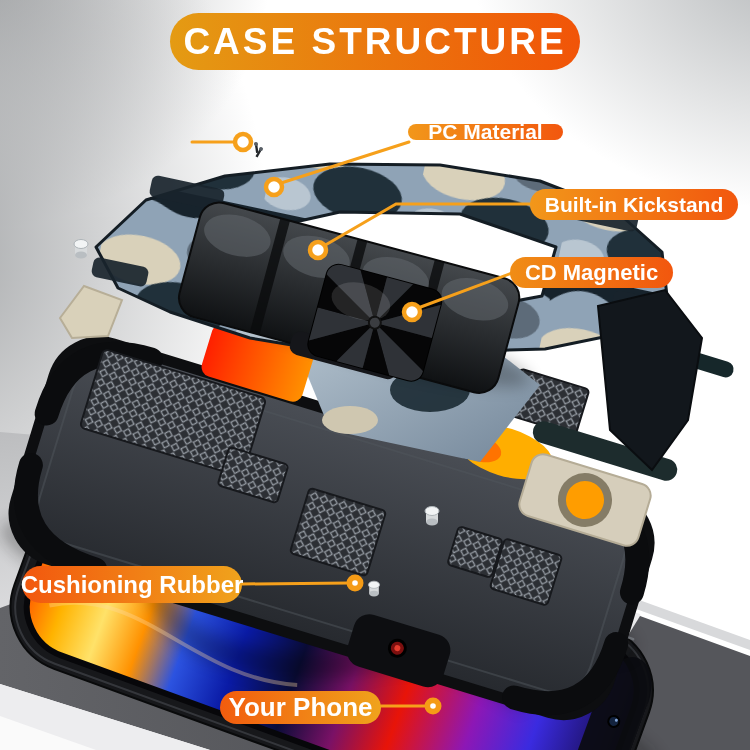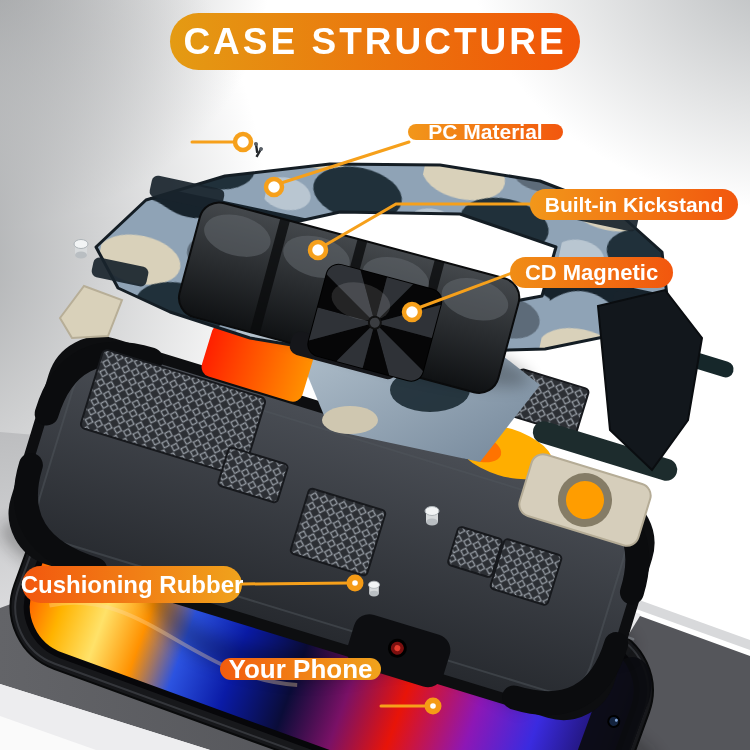--- a/index.html
+++ b/index.html
@@ -13,21 +13,21 @@
   #pill-nails{left:93px;top:126px;width:99px;height:32px;font-size:23px;
       background:linear-gradient(90deg,#f25708,#ef9d16);}
   #pill-pc{left:408px;top:124px;width:155px;height:16px;font-size:21px;
       background:linear-gradient(90deg,#f2971a,#f2570e);}
   #pill-kick{left:530px;top:189px;width:208px;height:31px;font-size:21px;
       background:linear-gradient(90deg,#f2971a,#f2570e);}
   #pill-cd{left:510px;top:257px;width:163px;height:31px;font-size:22px;
       background:linear-gradient(90deg,#f08d16,#f2570e);}
   #pill-cushion{left:22px;top:566px;width:220px;height:37px;font-size:24px;
       background:linear-gradient(90deg,#f2570e,#f0a31c);}
-  #pill-phone{left:220px;top:658px;width:161px;height:22px;font-size:26px;
+  #pill-phone{left:220px;top:691px;width:161px;height:33px;font-size:26px;
       background:linear-gradient(90deg,#f25c0e,#f0a31c);}
 </style>
 </head>
 <body>
 
 <div class="stage">
 
 <svg class="scene" width="750" height="750" viewBox="0 0 750 750">
 <defs>
   <radialGradient id="gTL" cx="50%" cy="50%" r="50%">

